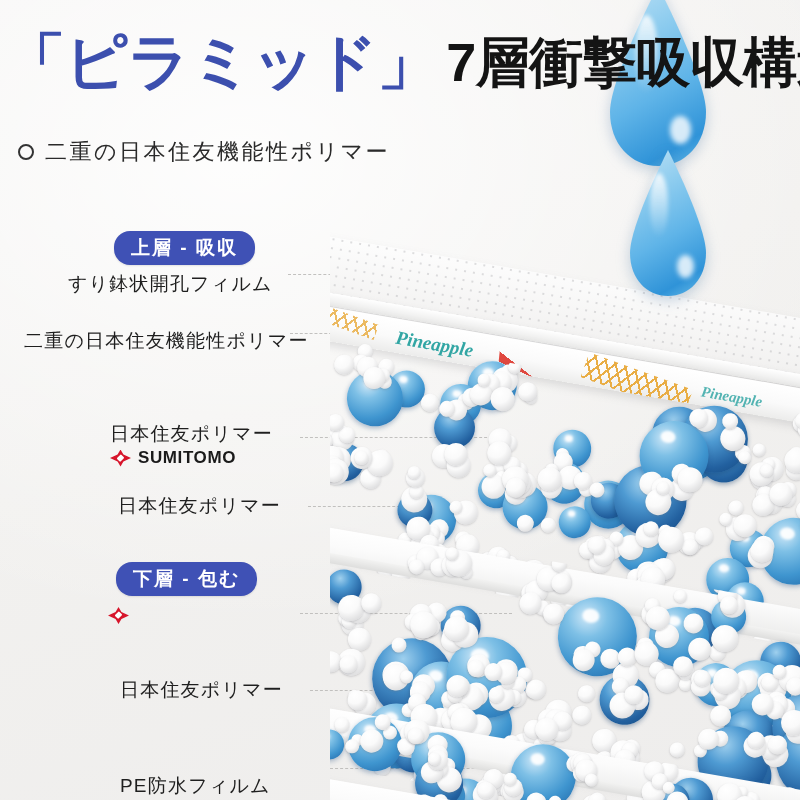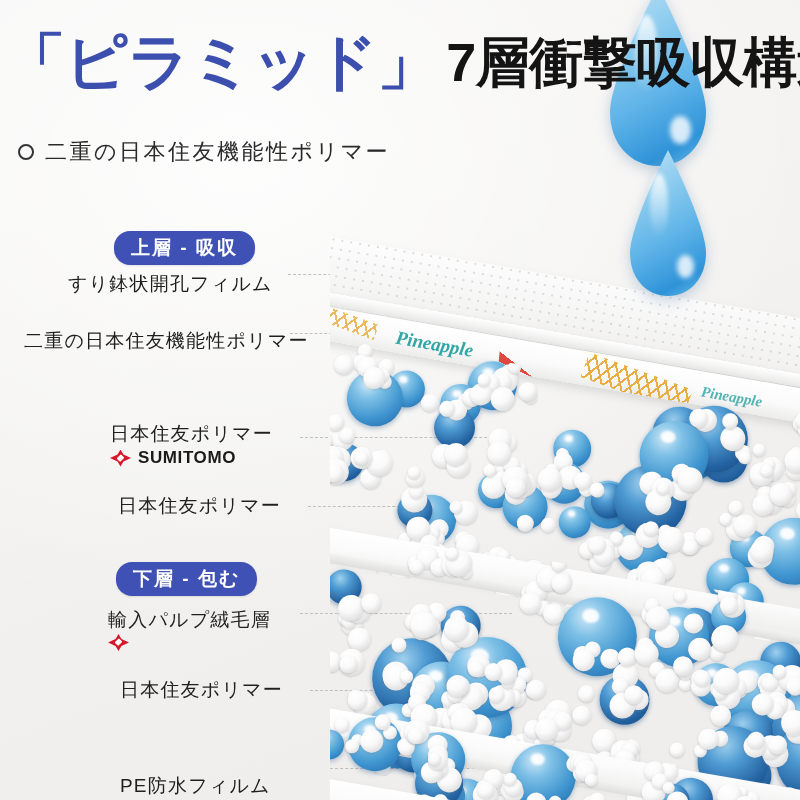--- a/index.html
+++ b/index.html
@@ -823,21 +823,20 @@
     </div>
   </div>
   <div class="callout" style="left:118px;top:492px;">
     <div class="lbl">日本住友ポリマー</div>
   </div>
 
   <div class="callout" style="left:116px;top:562px;">
     <div class="badge">下層 - 包む</div>
   </div>
   <div class="callout" style="left:108px;top:606px;">
-    <div class="lbl">輸入パルプ絨毛層</div>
     <div class="sumi">
       <span class="sumi-mark">
         <span class="di"></span>
           <span class="ctr"></span>
       </span>
       <span class="sumi-txt"></span>
     </div>
   </div>
   <div class="callout" style="left:120px;top:676px;">
     <div class="lbl">日本住友ポリマー</div>

